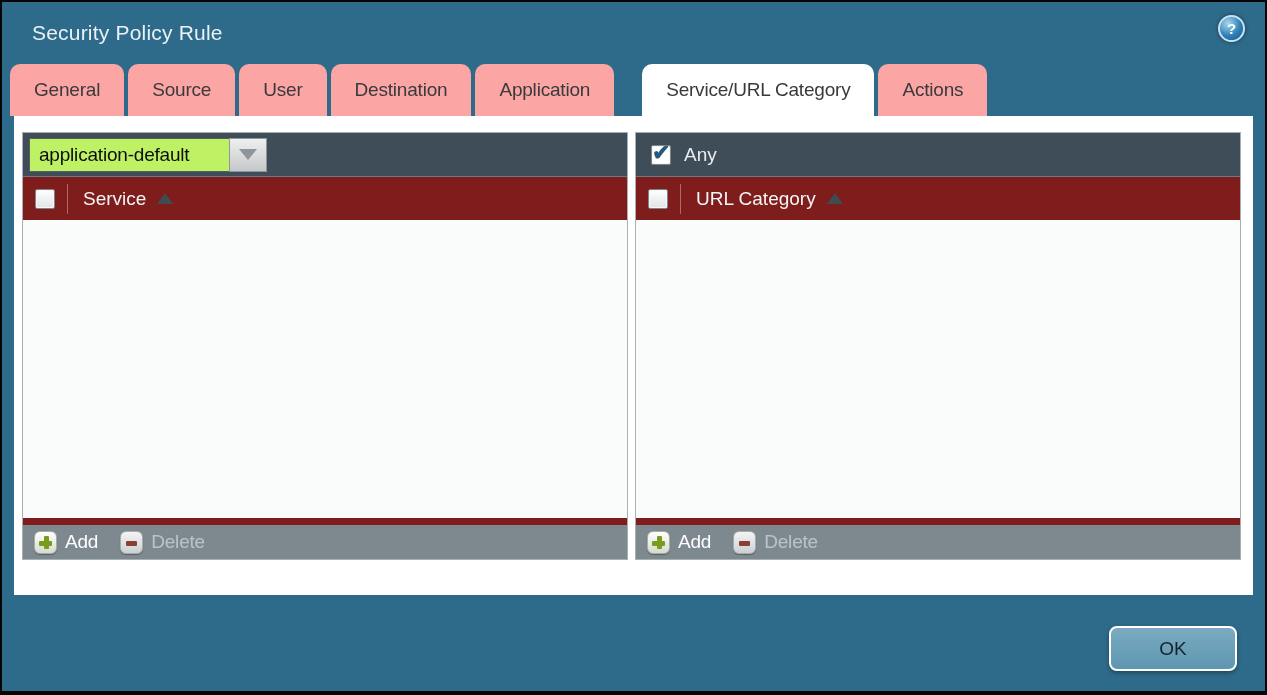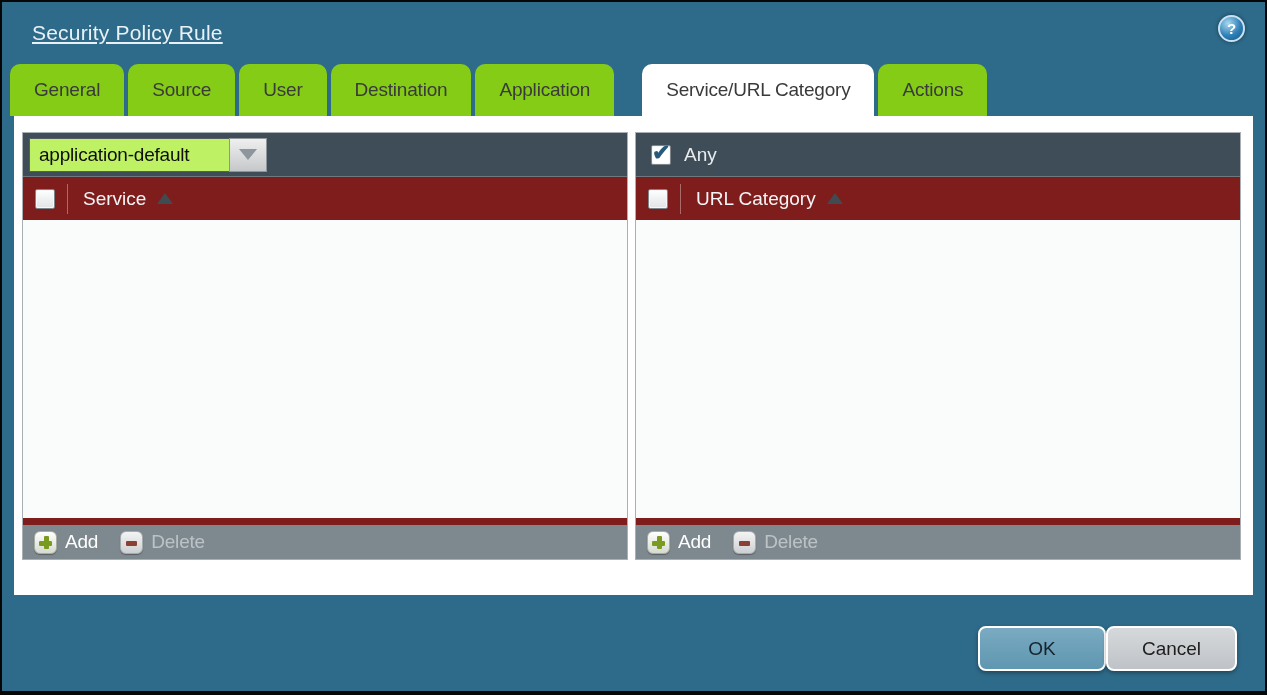--- a/index.html
+++ b/index.html
@@ -21,21 +21,20 @@
   .titlebar {
     height:62px;
     display:flex; align-items:center;
     padding-left:30px;
     position:relative;
   }
   .title {
     color:#e9f1f6;
     font-size:21px;
     letter-spacing:0.2px;
-    text-decoration:underline;
   }
   .help-icon {
     position:absolute; top:13px; right:20px;
     width:27px; height:27px;
     border-radius:50%;
     background:radial-gradient(circle at 35% 28%, #a8d8f2, #2f7fb5 55%, #14598e);
     border:2px solid #c9e2f2;
     color:#ffffff;
     font-weight:bold;
     font-size:15px;
@@ -43,21 +42,21 @@
     box-shadow:0 0 4px rgba(0,0,0,0.45);
     cursor:pointer;
   }
   
   .tabs {
     display:flex; gap:4px;
     margin-left:8px;
     height:52px;
   }
   .tab {
-    background:#84cc16;
+    background:#fca5a5;
     border-radius:10px 10px 0 0;
     color:#3a3a3a;
     font-size:19px;
     letter-spacing:-0.2px;
     display:flex; align-items:center;
     padding:0 24px;
     cursor:pointer;
     white-space:nowrap;
   }
   .tab.active { background:#ffffff;margin-left:24px; }
@@ -283,16 +282,15 @@
           <div class="icon-box icon-del-box"></div>
           <span class="label">Delete</span>
         </div>
       </div>
     </div>
 
   </div>
 
   <div class="button-row">
     <button class="btn btn-ok">OK</button>
-    <button class="btn btn-cancel">Cancel</button>
   </div>
 
 </div>
 
 </body></html>

